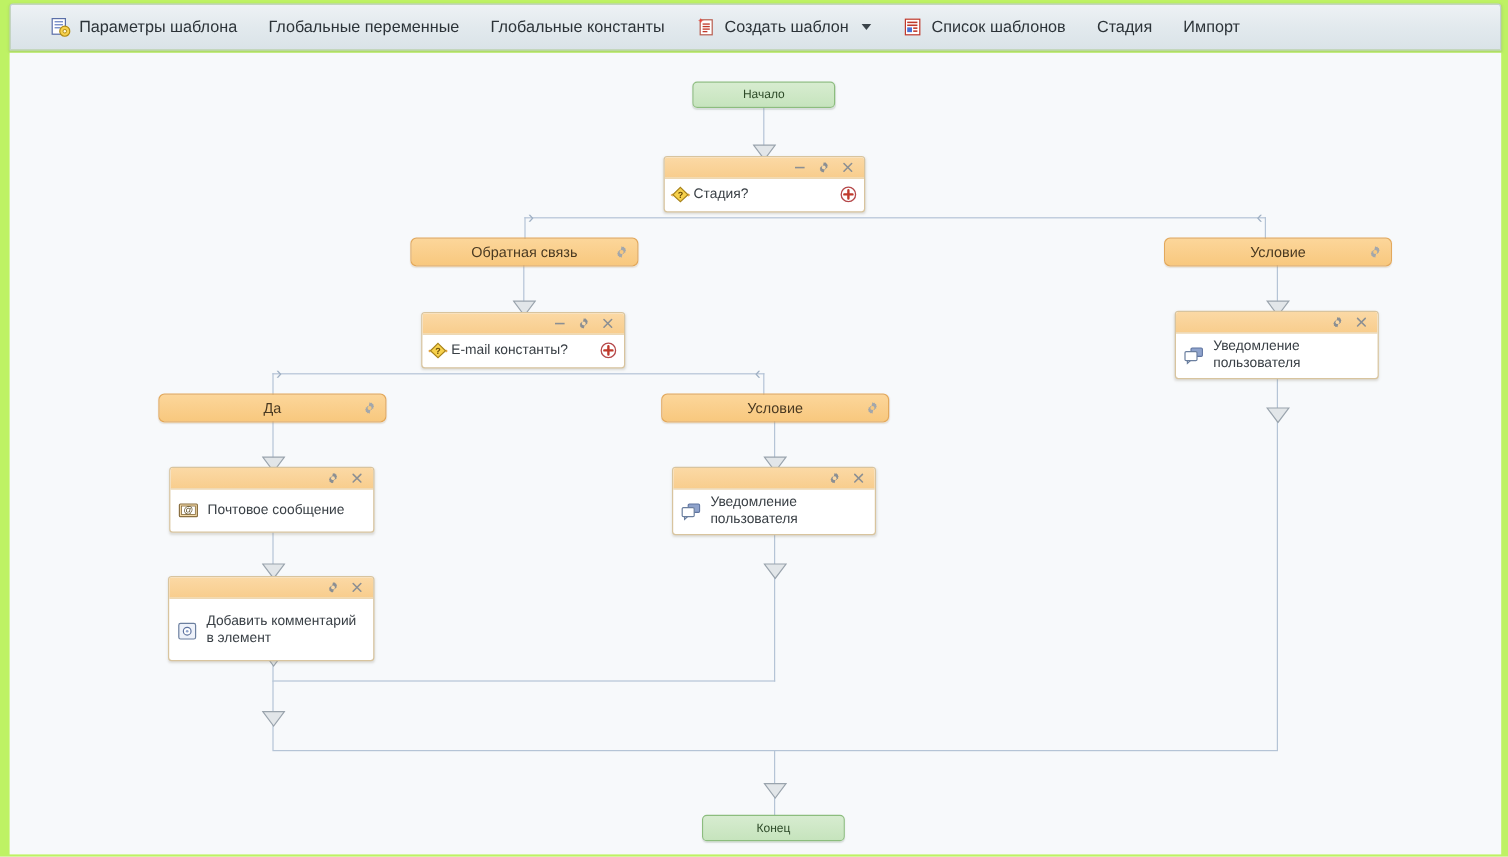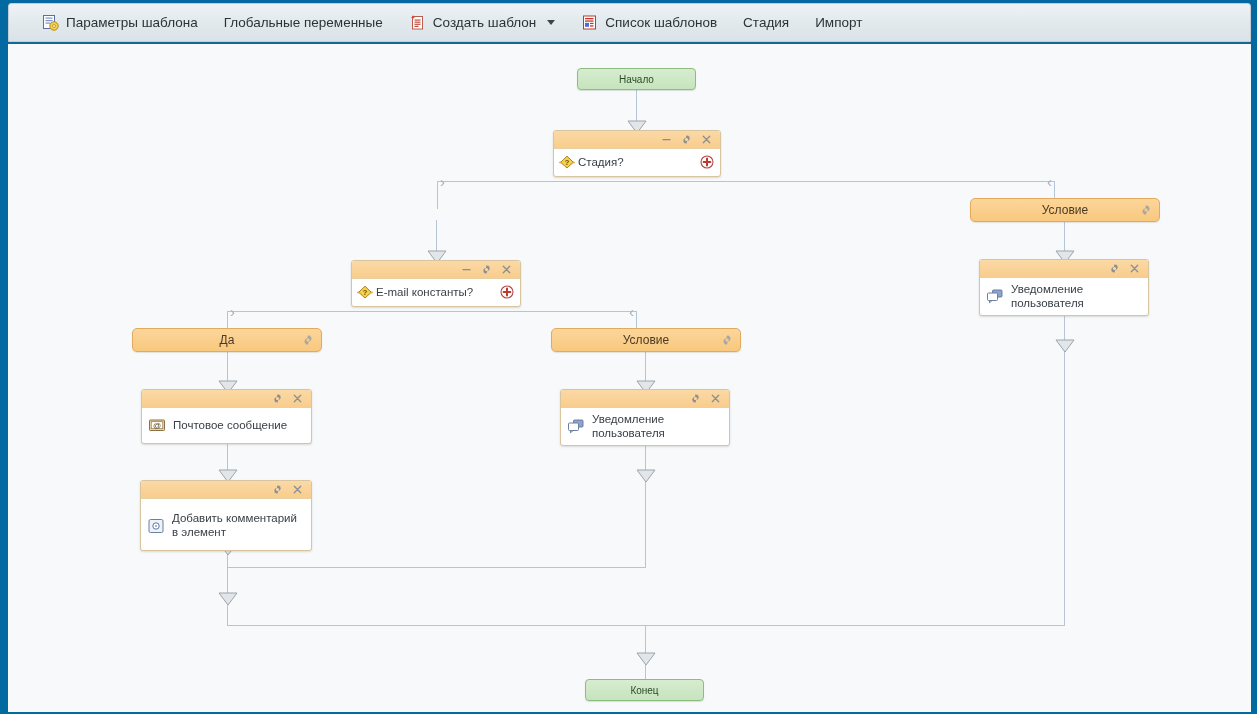--- a/index.html
+++ b/index.html
@@ -9,21 +9,21 @@
     height: 714px;
     overflow: hidden;
     font-family: "Liberation Sans", sans-serif;
     background: #f6f8fa;
   }
 
   #app {
     position: relative;
     width: 1257px;
     height: 714px;
-    background: #0369a1;
+    background: #bef264;
   }
 
   
   .toolbar {
     position: absolute;
     left: 8px;
     top: 3px;
     width: 1243px;
     height: 39px;
     background: linear-gradient(to bottom, #eef2f5 0%, #e3eaee 45%, #dae3e8 100%);
@@ -212,20 +212,23 @@
             <circle cx="12" cy="12" r="1.5" fill="#fff8d8" stroke="#b08b14" stroke-width="0.8"></circle>
           </svg>
         </span>
         <span class="tb-label">Параметры шаблона</span>
       </div>
 
       <div class="tb-item">
         <span class="tb-label">Глобальные переменные</span>
       </div>
 
+      <div class="tb-item">
+        <span class="tb-label">Глобальные константы</span>
+      </div>
 
       <div class="tb-item">
         <span class="tb-icon">
           <svg width="17" height="17" viewBox="0 0 17 17">
             <rect x="3.5" y="2.5" width="10" height="12.5" fill="#ffffff" stroke="#b85c4e" stroke-width="1"></rect>
             <rect x="5.5" y="5.5" width="6" height="1.1" fill="#c0392b"></rect>
             <rect x="5.5" y="7.6" width="6" height="1.1" fill="#c0392b"></rect>
             <rect x="5.5" y="9.7" width="6" height="1.1" fill="#c0392b"></rect>
             <rect x="5.5" y="11.8" width="4" height="1.1" fill="#c0392b"></rect>
             <path d="M4 1 L4.8 2.8 L6.6 3.2 L4.8 3.8 L4 5.4 L3.3 3.8 L1.6 3.2 L3.3 2.8 Z" fill="#e8453c"></path>
@@ -392,20 +395,29 @@
         </span>
         <span class="plus-btn">
           <svg width="14" height="14" viewBox="0 0 14 14">
             <circle cx="7" cy="7" r="6" fill="#ffffff" stroke="#b5484a" stroke-width="1.1"></circle>
             <path d="M7 3.6 V10.4 M3.6 7 H10.4" stroke="#c0392b" stroke-width="2" stroke-linecap="round"></path>
           </svg>
         </span>
       </div>
     </div>
 
+    <div class="node-branch" style="left:334px; top:154px; width:188px;">
+      <span>Обратная связь</span>
+      <span class="gear-btn">
+        <svg width="12" height="12" viewBox="0 0 12 12">
+          <path d="M6 1.3l.85.55.95-.25.45.9.95.3-.1 1 .6.8-.6.8.1 1-.95.3-.45.9-.95-.25L6 10.7l-.85-.55-.95.25-.45-.9-.95-.3.1-1-.6-.8.6-.8-.1-1 .95-.3.45-.9.95.25z" fill="#a3a7ab"></path>
+          <circle cx="6" cy="6" r="1.7" fill="#f8c87e"></circle>
+        </svg>
+      </span>
+    </div>
 
     <div class="node-branch" style="left:962px; top:154px; width:188px;">
       <span>Условие</span>
       <span class="gear-btn">
         <svg width="12" height="12" viewBox="0 0 12 12">
           <path d="M6 1.3l.85.55.95-.25.45.9.95.3-.1 1 .6.8-.6.8.1 1-.95.3-.45.9-.95-.25L6 10.7l-.85-.55-.95.25-.45-.9-.95-.3.1-1-.6-.8.6-.8-.1-1 .95-.3.45-.9.95.25z" fill="#a3a7ab"></path>
           <circle cx="6" cy="6" r="1.7" fill="#f8c87e"></circle>
         </svg>
       </span>
     </div>

